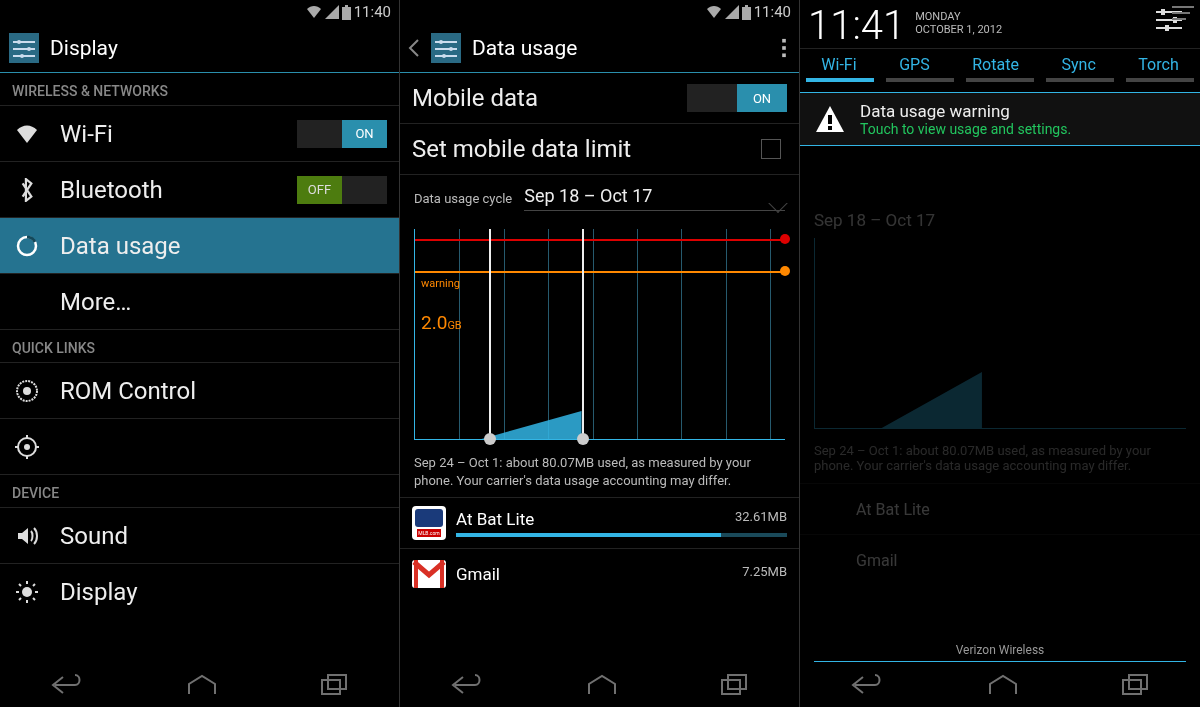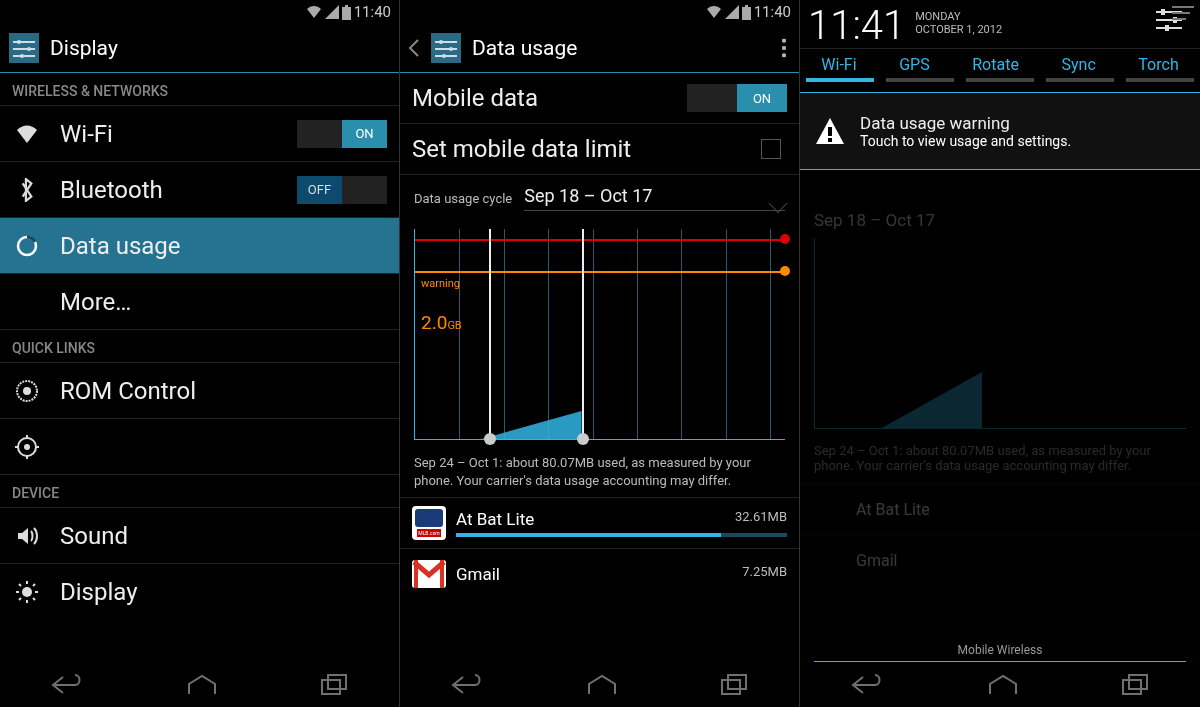--- a/index.html
+++ b/index.html
@@ -12,33 +12,33 @@
 .content { flex:1; overflow:hidden; position:relative;}
 .category { font-size:14px; color:#888; font-weight:500; padding:10px 12px 6px; border-bottom:1px solid #222;}
 .row { display:flex; align-items:center; height:55px; padding:0 12px; gap:18px; border-bottom:1px solid #222;}
 .row.selected { background:#257390;}
 .row .label { font-size:24px; color:#eee; flex:1;}
 .row .icon { width:30px; display:flex; justify-content:center;}
 .toggle { width:90px; height:28px; display:flex; font-size:13px; }
 .toggle .half{flex:1; display:flex; align-items:center; justify-content:center;}
 .toggle .dark{background:#222;}
 .toggle .on{background:#2a8fad; color:#fff;text-align:right;}
-.toggle .off{background:#0c4a6e; color:#ddd;}
+.toggle .off{background:#4d7c0f; color:#ddd;}
 .navbar { height:44px; display:flex; justify-content:space-around; align-items:center; border-top:1px solid #000; background:#000;}
 .navbar svg {opacity:0.55;}
 .sub { font-size:13px; color:#bbb;}
 .thin { font-weight:300;}
 .qtoggles{display:flex; justify-content:space-around; padding:6px 0 2px; font-size:16px; color:#999;}
 .qtoggles .active{color:#33b5e5;}
 .qbar{height:4px; display:flex; margin:2px 0 10px;}
 .qbar div{flex:1; margin:0 6px; background:#444;}
 .qbar div.on{background:#33b5e5;}
-.notif{display:flex; gap:14px; padding:20px 14px; border-bottom:1px solid #33b5e5; border-top:1px solid #33b5e5; align-items:center; background:#111;}
+.notif{display:flex; gap:14px; padding:8px 14px; border-bottom:1px solid #33b5e5; border-top:1px solid #33b5e5; align-items:center; background:#111;}
 .notif .t1{font-size:17px; color:#eee;}
-.notif .t2{font-size:14px; color:#ffffff;}
+.notif .t2{font-size:14px; color:#22c55e;}
 .chart{position:relative; height:210px; margin:8px 14px 4px; border-left:1px solid #33b5e5; border-bottom:1px solid #33b5e5;}
 .chart .vline{position:absolute; top:0; bottom:0; width:1px; background:#265a6e;}
 .chart .redline{position:absolute; left:0; right:0; top:10px; height:2px; background:#d00;}
 .chart .orangeline{position:absolute; left:0; right:0; top:42px; height:2px; background:#ff8800;}
 .chart .dot{position:absolute; width:10px; height:10px; border-radius:50%; right:-5px;}
 .handle{position:absolute; width:2px; background:#eee; top:0; bottom:0;}
 .handle::after{content:''; position:absolute; bottom:-6px; left:-5px; width:12px; height:12px; background:#ccc; border-radius:50%;}
 .approw{display:flex; align-items:center; padding:8px 12px; gap:10px; border-top:1px solid #222;}
 .approw .apico{width:34px; height:34px; display:flex; align-items:center; justify-content:center; flex-shrink:0;}
 .approw .info{flex:1;}
@@ -384,21 +384,21 @@
           <rect x="14" y="22" width="4" height="4" fill="#000"></rect>
         </svg>
       <div>
         <div class="t1">Data usage warning</div>
         <div class="t2">Touch to view usage and settings.</div>
       </div>
     </div>
   </div>
 
   <div style="position:absolute;bottom:44px;left:0;right:0;z-index:2;">
-    <div class="carrier">Mobile Wireless</div>
+    <div class="carrier">Verizon Wireless</div>
     <div class="carrierbar"></div>
   </div>
 
   <div class="navbar" style="position:absolute;bottom:0;left:0;right:0;z-index:3;">
     <svg width="34" height="24" viewBox="0 0 34 24">
         <path d="M12 4l-10 8 10 8M4 12h20c6 0 6-10 0-10" stroke="#ccc" stroke-width="2" fill="none"></path>
       </svg>
     <svg width="30" height="22" viewBox="0 0 30 22">
         <path d="M2 20V10l13-8 13 8v10" stroke="#ccc" stroke-width="2" fill="none"></path>
       </svg>

